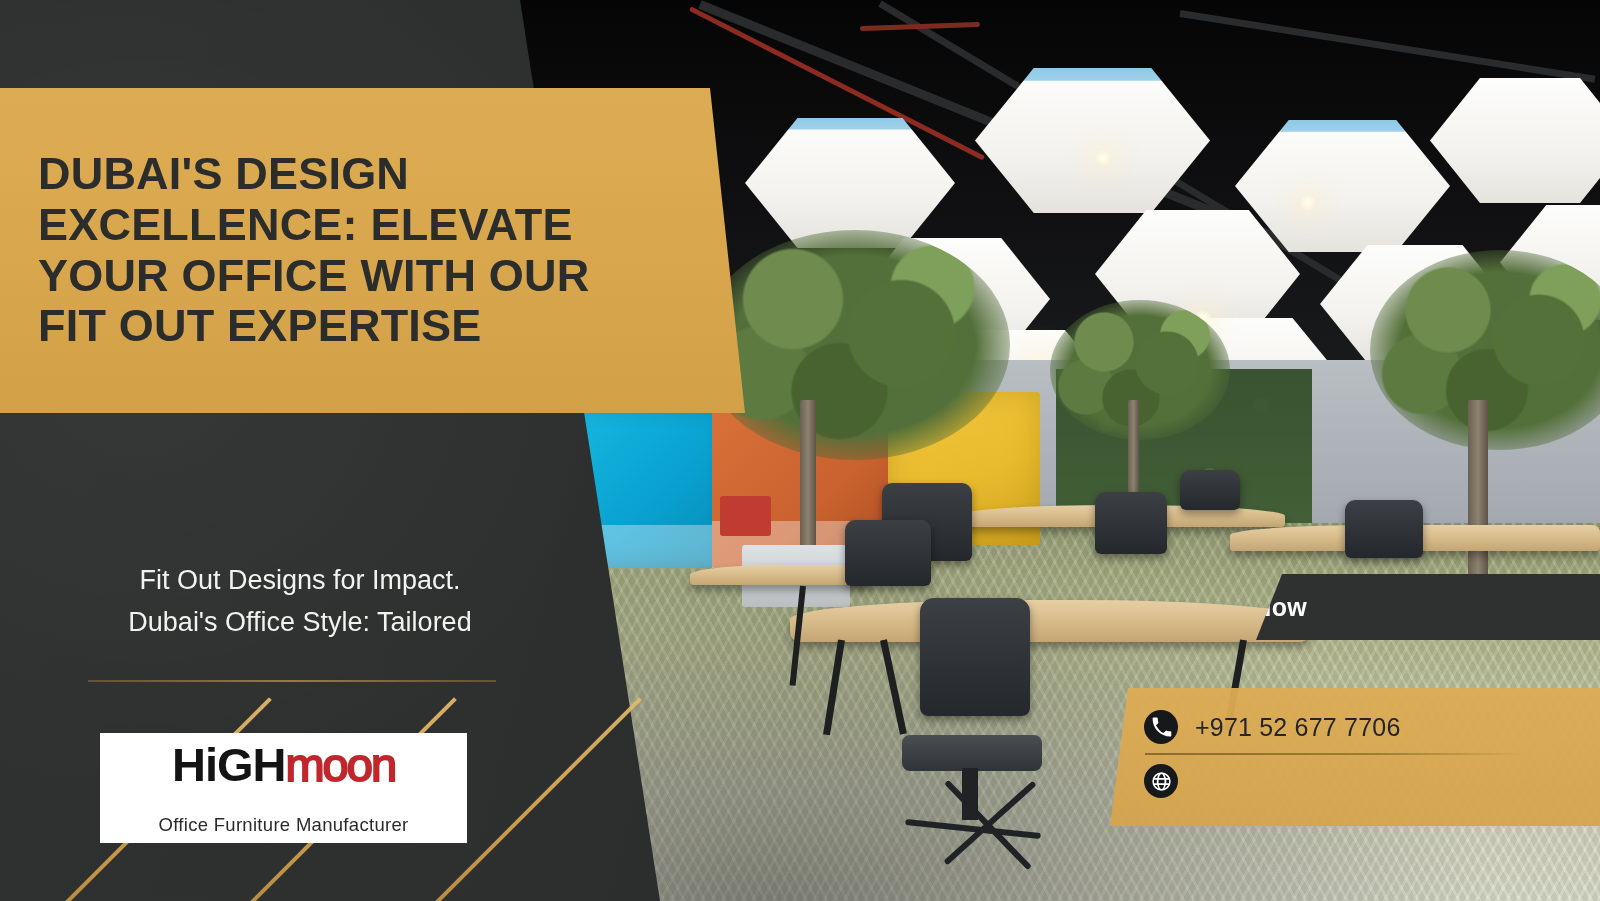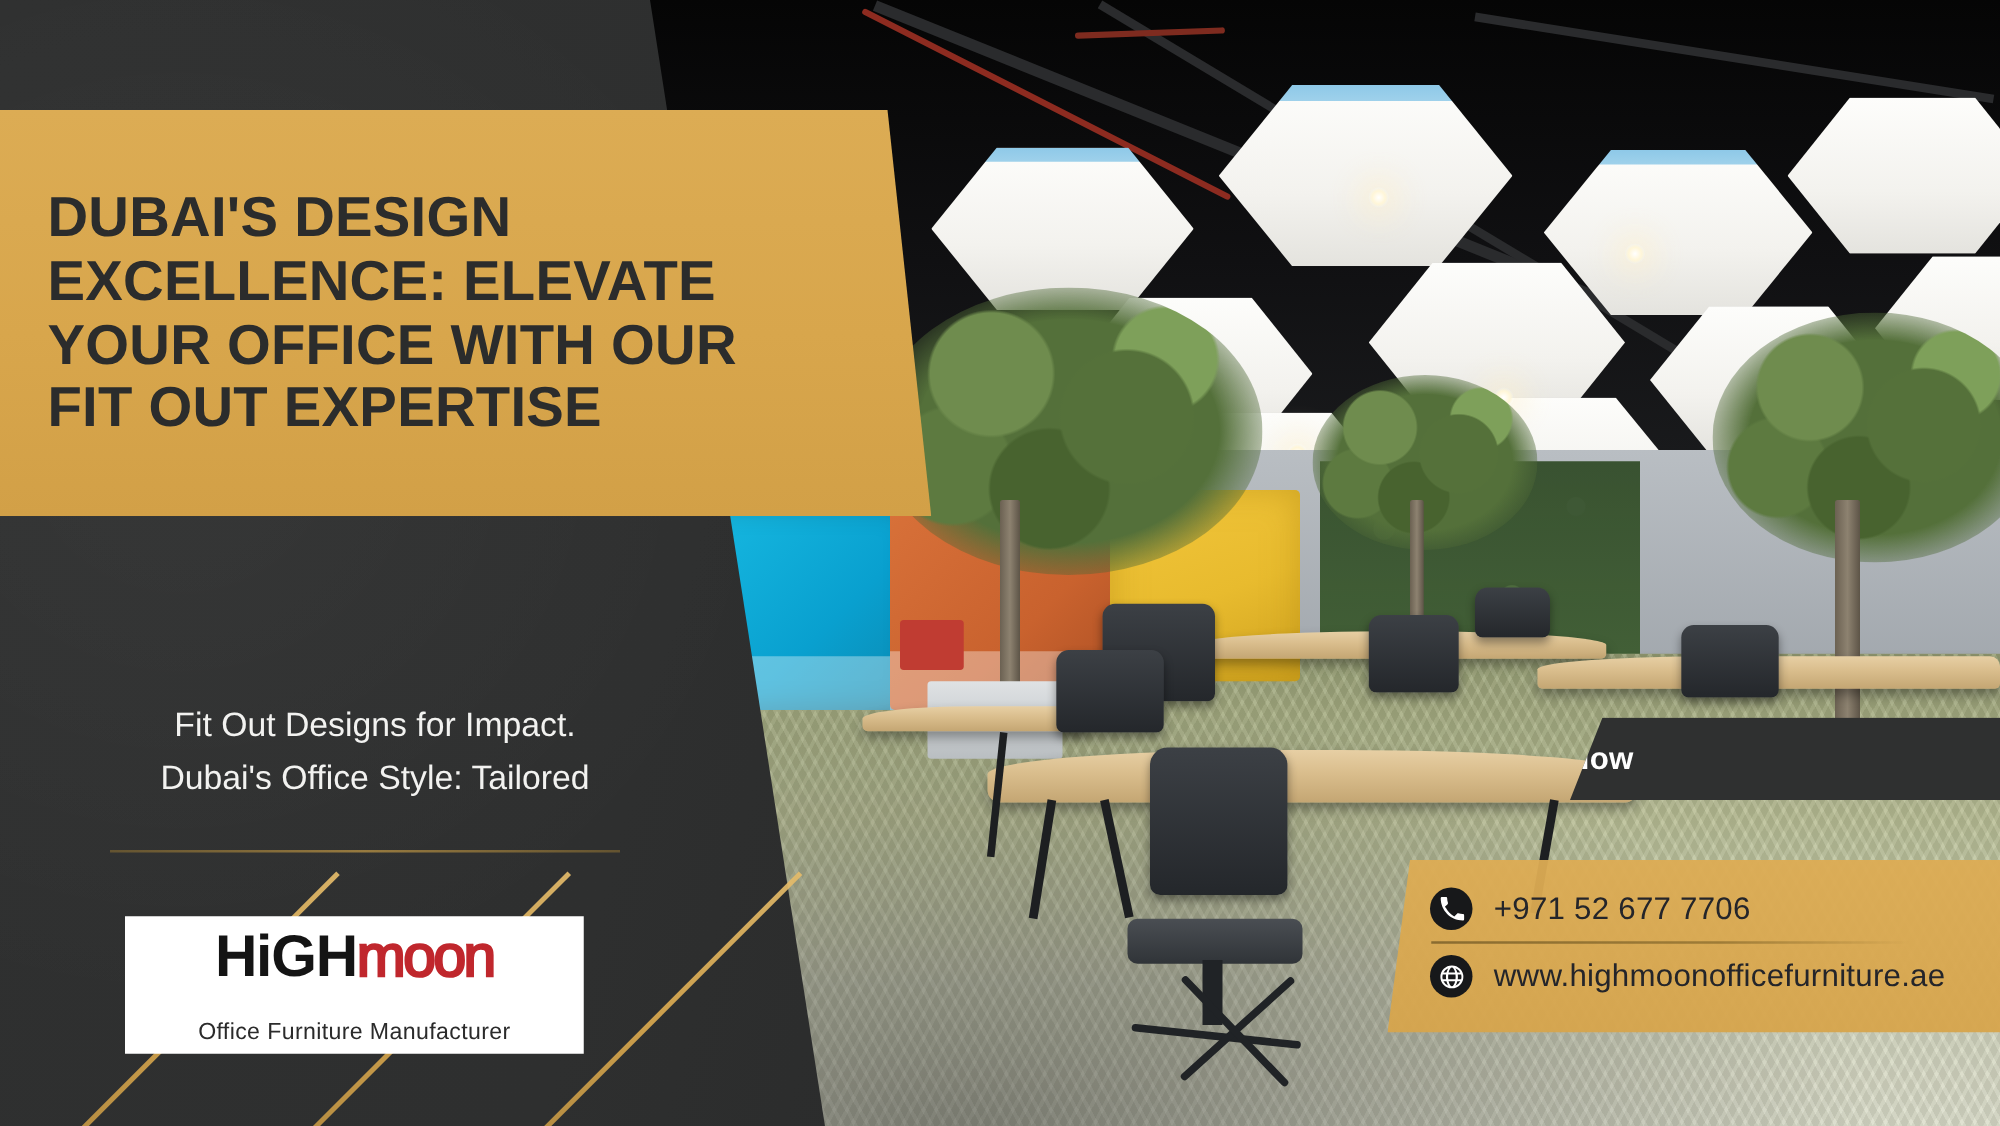--- a/index.html
+++ b/index.html
@@ -400,17 +400,16 @@
     </div>
 
     <div class="c-divider"></div>
 
     <div class="contact-row">
       <span class="c-icon">
         <svg viewBox="0 0 24 24">
             <path d="M12 1.5A10.5 10.5 0 1 0 22.5 12 10.5 10.5 0 0 0 12 1.5zm0 2c1.2 0 2.4 1.9 3 4.6H9c.6-2.7 1.8-4.6 3-4.6zM7 8.1H4.3A8.6 8.6 0 0 1 8.8 4a13 13 0 0 0-1.8 4.1zm-3.4 1.8h3.1a19 19 0 0 0 0 4.2H3.6a8.5 8.5 0 0 1 0-4.2zm.7 6h2.7A13 13 0 0 0 8.8 20a8.6 8.6 0 0 1-4.5-4.1zM12 20.5c-1.2 0-2.4-1.9-3-4.6h6c-.6 2.7-1.8 4.6-3 4.6zm3.3-6.4H8.7a17 17 0 0 1 0-4.2h6.6a17 17 0 0 1 0 4.2zM15.2 20a13 13 0 0 0 1.8-4.1h2.7a8.6 8.6 0 0 1-4.5 4.1zm2.2-5.9a19 19 0 0 0 0-4.2h3.1a8.5 8.5 0 0 1 0 4.2zm-.4-6A13 13 0 0 0 15.2 4a8.6 8.6 0 0 1 4.5 4.1z"></path>
           </svg>
       </span>
-      <span class="c-text">www.highmoonofficefurniture.ae</span>
     </div>
   </div>
 
 </div>
 
 </body></html>

